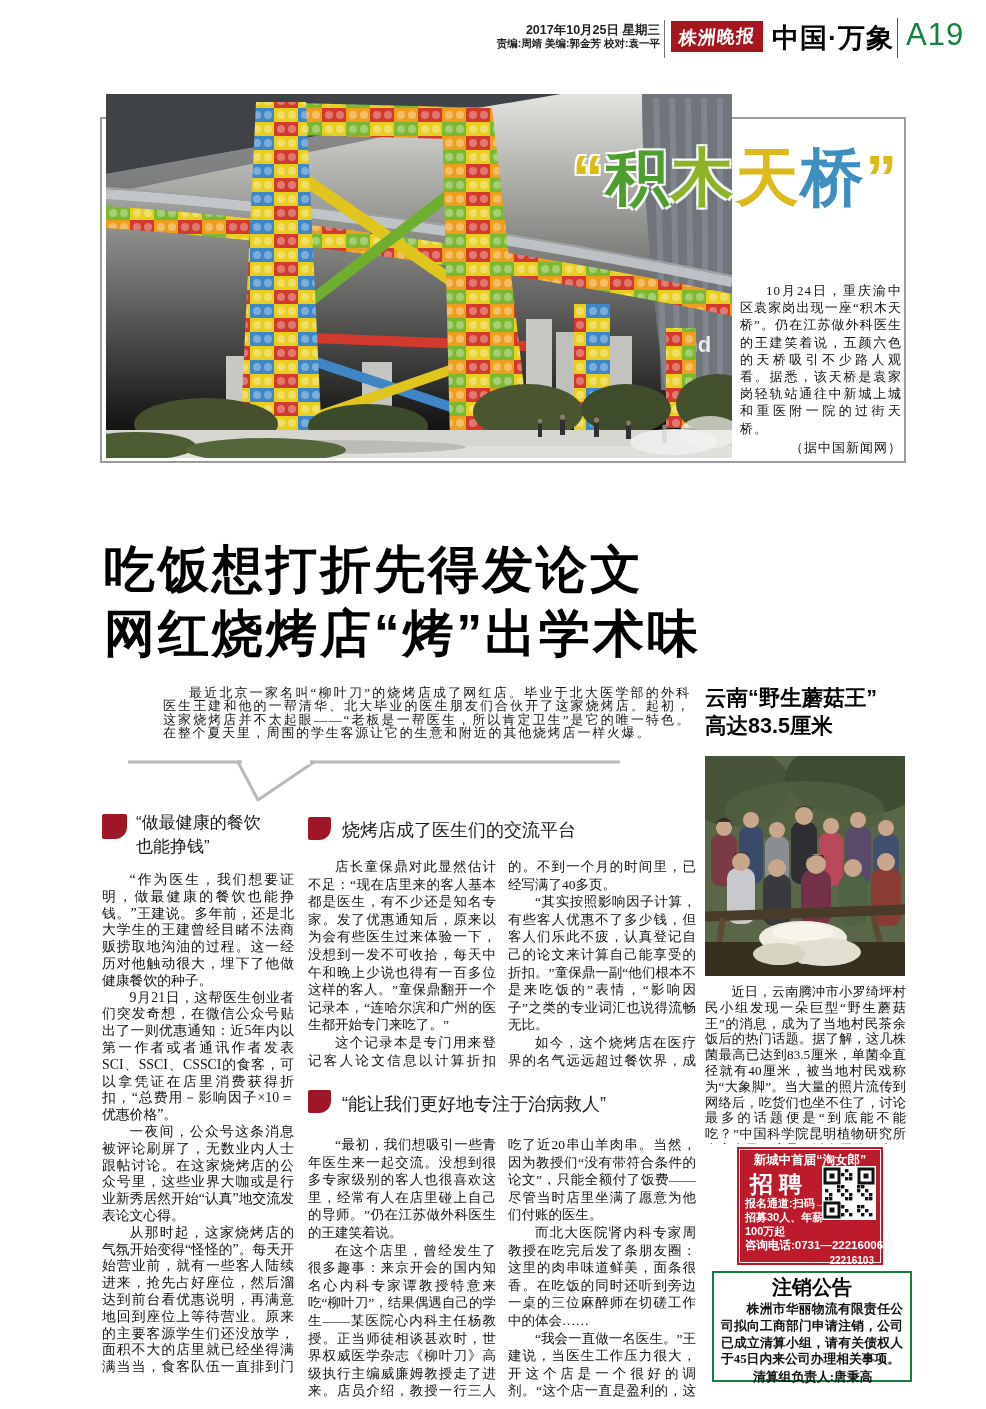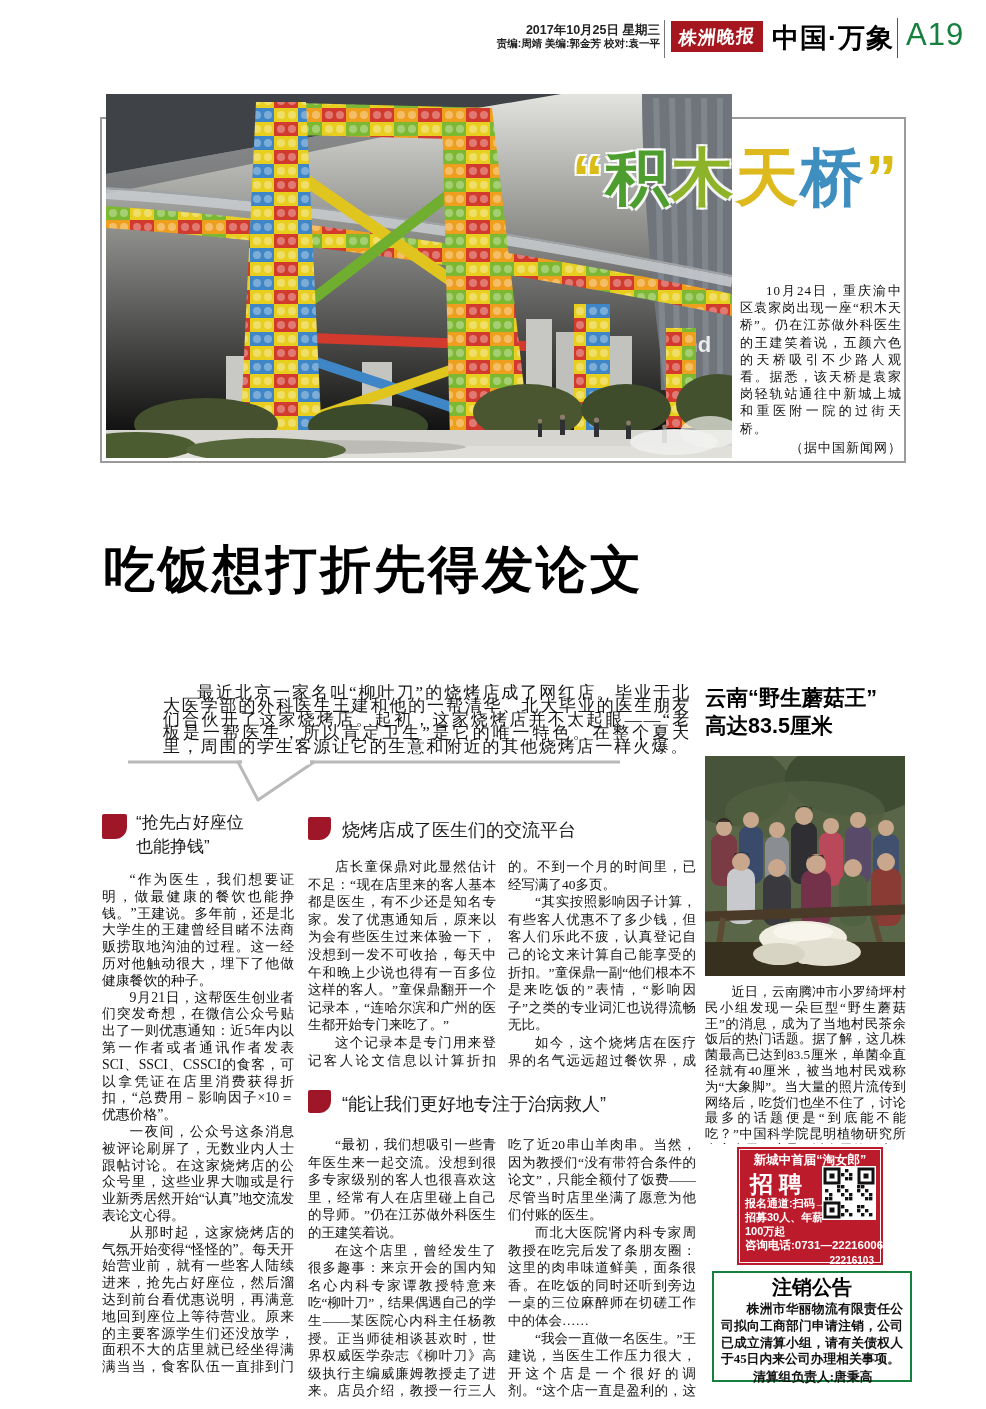--- a/index.html
+++ b/index.html
@@ -32,21 +32,21 @@
   .photo-caption{left:740px;top:282px;width:162px;font-size:13px;line-height:17.2px;
        letter-spacing:1px;text-align:justify;}
   .photo-caption .cap-body{text-indent:2em;}
   .cap-src{text-align:right;margin-top:2px;}
 
   
   .headline{left:104px;top:538px;font-size:51px;font-weight:bold;letter-spacing:3px;
        line-height:64px;color:#000;white-space:nowrap;}
 
   
-  .intro{left:163px;top:686px;width:528px;font-size:17px;line-height:13.4px;letter-spacing:1.8px;
+  .intro{left:163px;top:686px;width:528px;font-size:13px;line-height:13.4px;letter-spacing:1.8px;
        text-align:justify;text-indent:2em;color:#151515;}
   .bubble-svg{left:120px;top:752px;}
 
   
   .sq{width:25px;height:25px;background:#9e1628;border-radius:2px 2px 12px 2px;}
   .sec-head{font-family:"Liberation Sans",sans-serif;color:#1a1a1a;}
   .sec1-head{left:136px;top:811px;font-size:17px;line-height:24px;}
   .sec2-head{left:342px;top:818px;font-size:18px;}
   .sec3-head{left:342px;top:1092px;font-size:18px;}
 
@@ -225,32 +225,33 @@
 
   <div class="abs bridge-title sans" id="bridge-title"><span style="color: rgb(217, 188, 22);">“</span><span style="color: rgb(78, 158, 47);">积</span><span style="color: rgb(140, 179, 42);">木</span><span style="color: rgb(221, 185, 30);">天</span><span style="color: rgb(62, 143, 192);">桥</span><span style="color: rgb(217, 188, 22);">”</span></div>
 
   <div class="abs photo-caption">
     <div class="cap-body">10月24日，重庆渝中区袁家岗出现一座“积木天桥”。仍在江苏做外科医生的王建笑着说，五颜六色的天桥吸引不少路人观看。据悉，该天桥是袁家岗轻轨站通往中新城上城和重医附一院的过街天桥。</div>
     <div class="cap-src">（据中国新闻网）</div>
   </div>
 
   <div class="abs headline sans">
     <div>吃饭想打折先得发论文</div>
+    <div>网红烧烤店“烤”出学术味</div>
   </div>
 
   <div class="abs intro">最近北京一家名叫“柳叶刀”的烧烤店成了网红店。毕业于北大医学部的外科医生王建和他的一帮清华、北大毕业的医生朋友们合伙开了这家烧烤店。起初，这家烧烤店并不太起眼——“老板是一帮医生，所以肯定卫生”是它的唯一特色。在整个夏天里，周围的学生客源让它的生意和附近的其他烧烤店一样火爆。</div>
   <svg class="abs bubble-svg" width="520" height="56" viewBox="0 0 520 56">
     <line x1="8" y1="10" x2="500" y2="10" stroke="#b9b9b9" stroke-width="3"></line>
     <path d="M118,10 L138,48 L194,10 Z" fill="#ffffff" stroke="#b9b9b9" stroke-width="3" stroke-linejoin="round"></path>
     <line x1="122" y1="10" x2="190" y2="10" stroke="#ffffff" stroke-width="5"></line>
   </svg>
 
   <div class="abs sq" style="left:102px;top:814px;"></div>
   <div class="abs sec-head sec1-head">
-    <div>“抢先占好座位</div>
+    <div>“做最健康的餐饮</div>
     <div>也能挣钱”</div>
   </div>
   <div class="abs col1-body body-text">
     <p>“作为医生，我们想要证明，做最健康的餐饮也能挣钱。”王建说。多年前，还是北大学生的王建曾经目睹不法商贩捞取地沟油的过程。这一经历对他触动很大，埋下了他做健康餐饮的种子。</p>
     <p>9月21日，这帮医生创业者们突发奇想，在微信公众号贴出了一则优惠通知：近5年内以第一作者或者通讯作者发表SCI、SSCI、CSSCI的食客，可以拿凭证在店里消费获得折扣，“总费用－影响因子×10＝优惠价格”。</p>
     <p>一夜间，公众号这条消息被评论刷屏了，无数业内人士跟帖讨论。在这家烧烤店的公众号里，这些业界大咖或是行业新秀居然开始“认真”地交流发表论文心得。</p>
     <p>从那时起，这家烧烤店的气氛开始变得“怪怪的”。每天开始营业前，就有一些客人陆续进来，抢先占好座位，然后溜达到前台看优惠说明，再满意地回到座位上等待营业。原来的主要客源学生们还没放学，面积不大的店里就已经坐得满满当当，食客队伍一直排到门外。</p>
   </div>
 
   <div class="abs sq" style="left:308px;top:817px;width:23px;height:23px;"></div>

